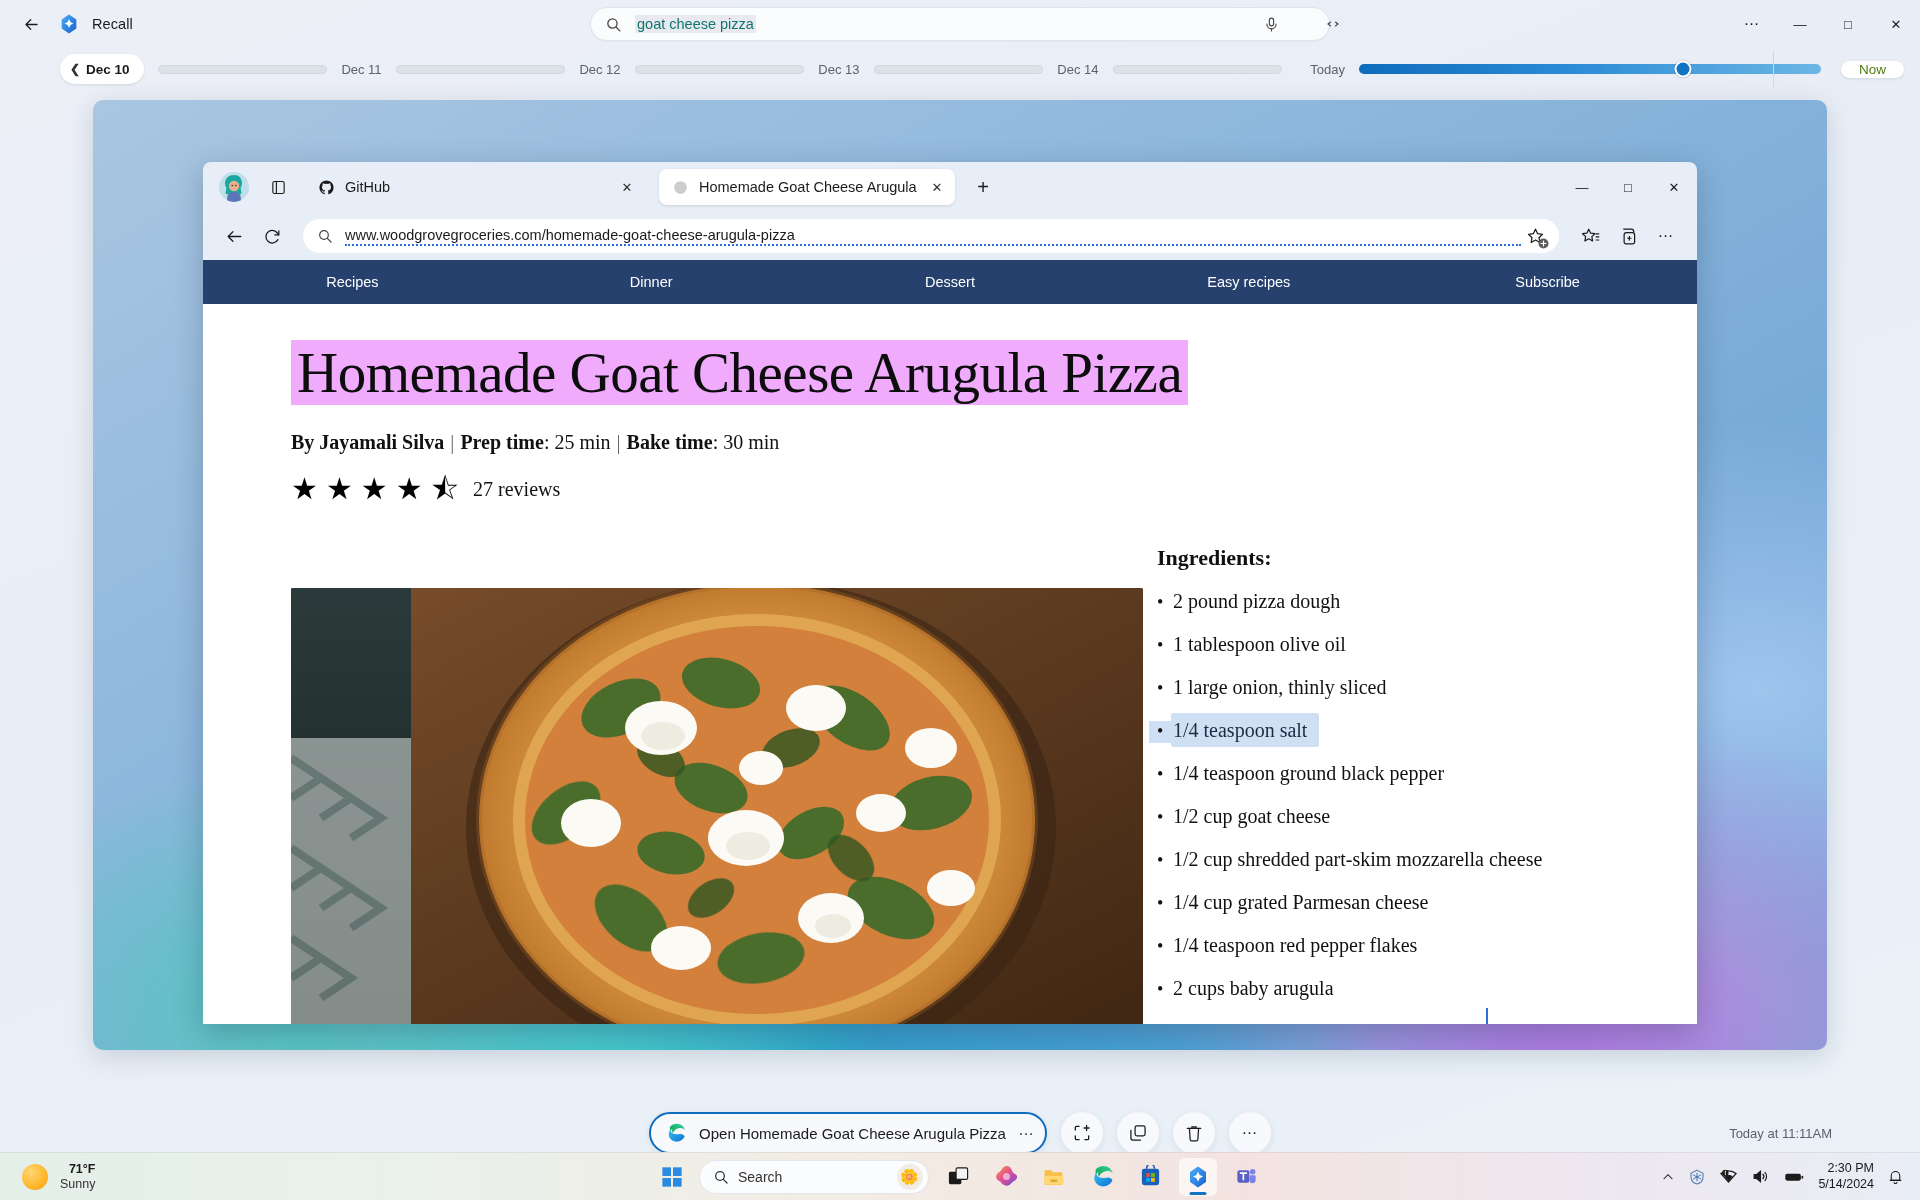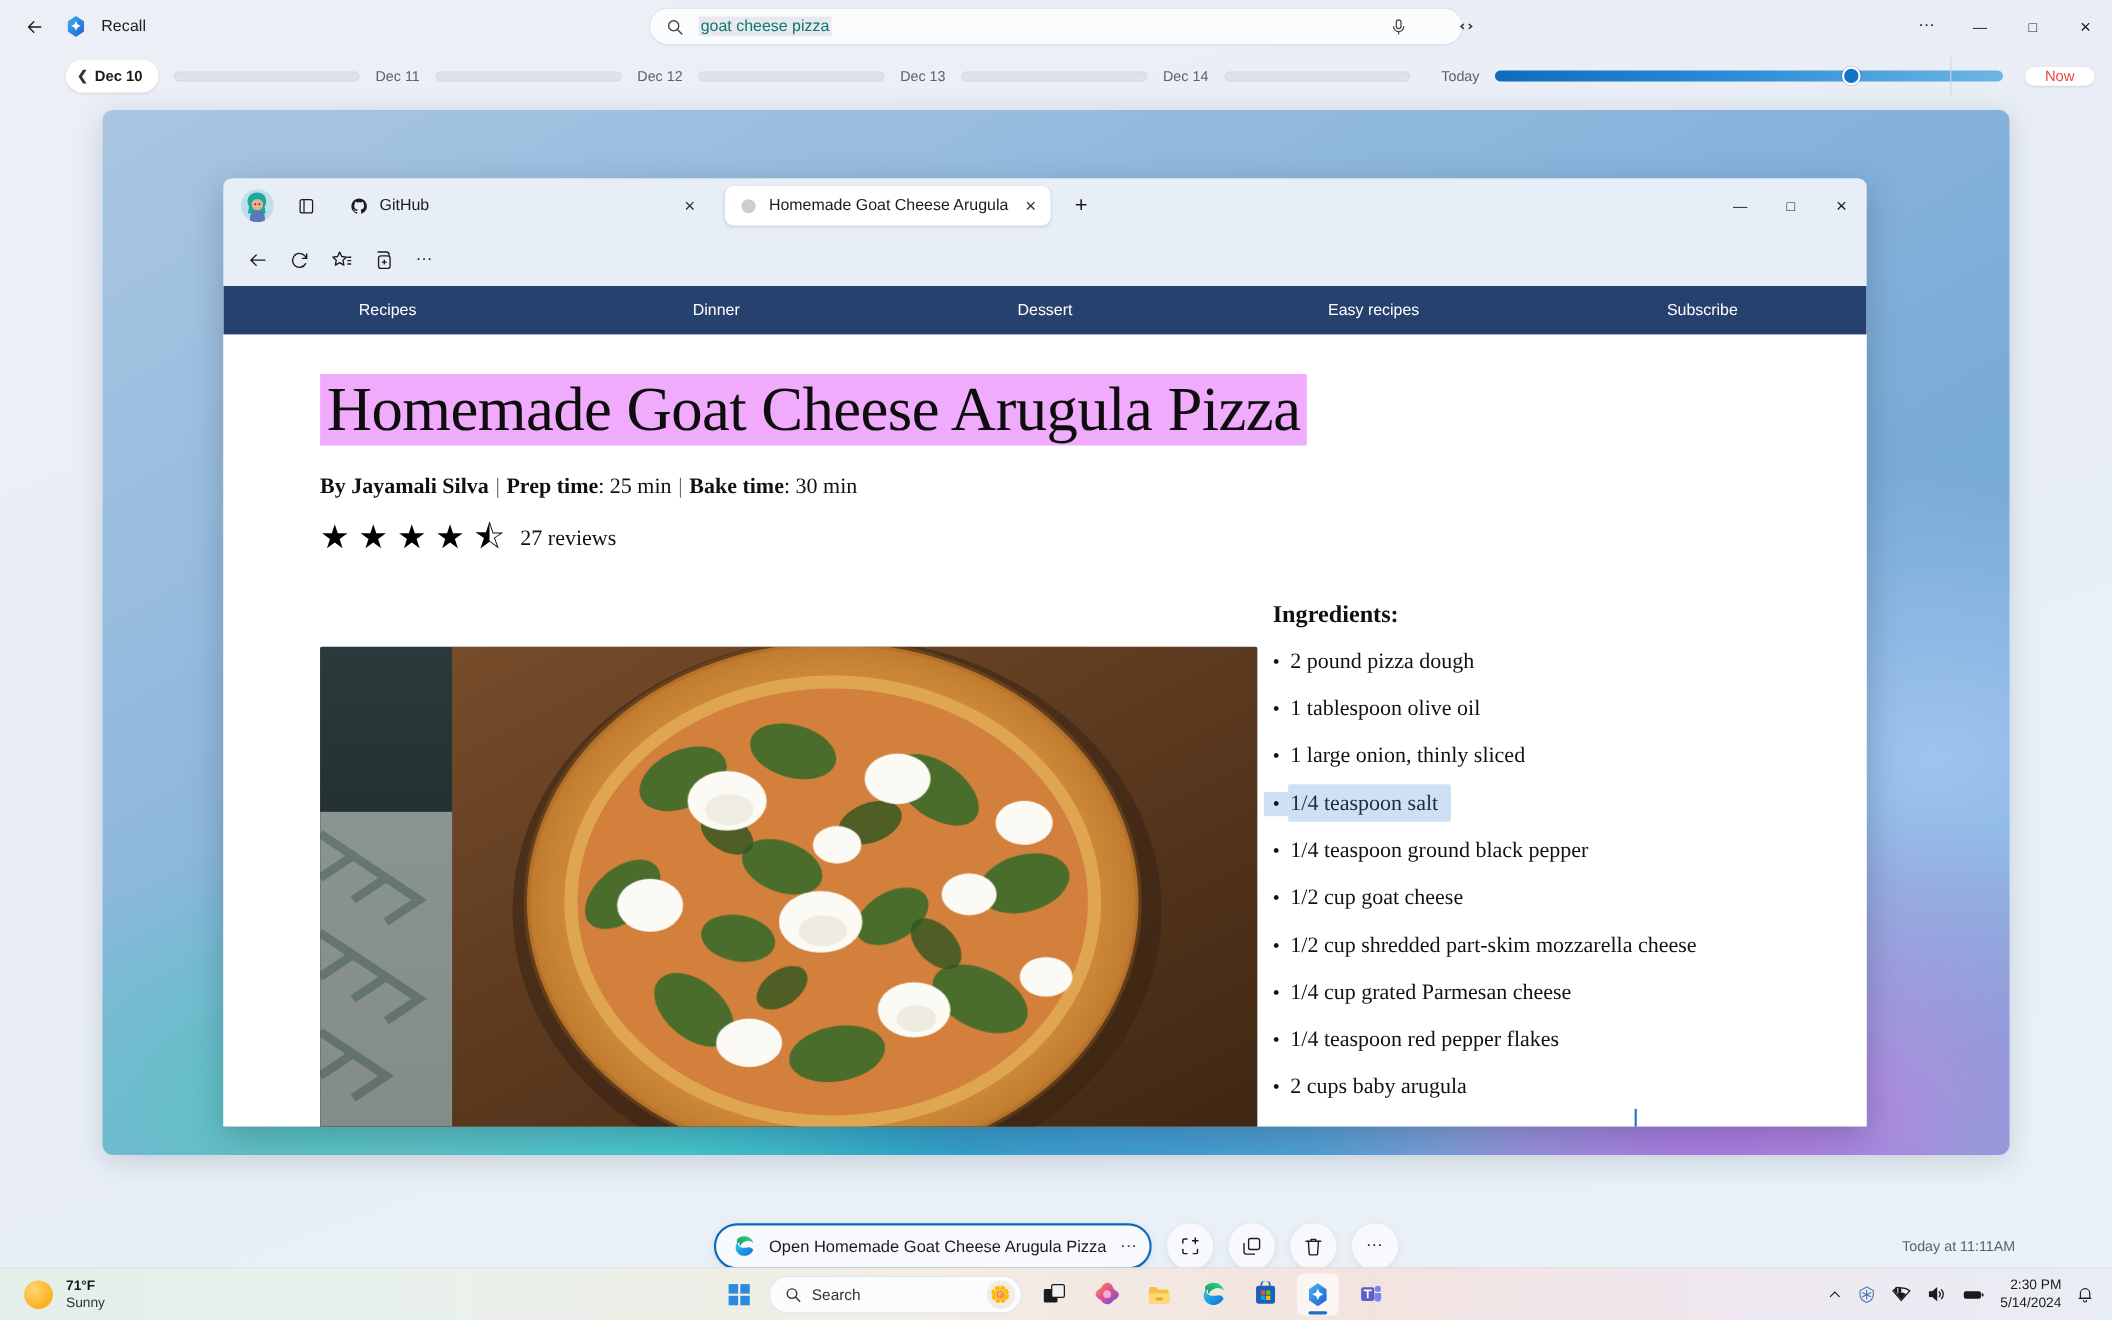--- a/index.html
+++ b/index.html
@@ -104,21 +104,21 @@
     width: 17px; height: 17px; border-radius: 50%;
     background: #1173c4; border: 2px solid #fff;
     box-shadow: 0 0 0 1px rgba(0,0,0,.12);
   }
   .tl-tick { position: absolute; top: -13px; left: 414px; width: 1px; height: 36px; background: #cfd6e0; }
   .tl-now {
     margin-left: 20px; flex: 0 0 auto;
     background: #fff; border-radius: 16px;
     height: 17px; padding: 0 18px;
     display: flex; align-items: center;
-    font-size: 13.5px; color: #ef4444;
+    font-size: 13.5px; color: #4d7c0f;
     box-shadow: 0 1px 3px rgba(0,0,0,.10);
   }
 
   
   .stage {
     flex: 1 1 auto; position: relative;
     display: flex; align-items: flex-start; justify-content: center;
     padding-top: 10px;
   }
   .snapshot {
@@ -310,21 +310,21 @@
     position: absolute; left: 0; right: 0; bottom: 0; height: 48px;
     background: linear-gradient(90deg, #e4efe9 0%, #e9f1ec 18%, #f2ece4 45%, #f3e3e0 65%, #eee7ef 82%, #e9edf5 100%);
     border-top: 1px solid rgba(0,0,0,.06);
     display: flex; align-items: center;
   }
   .tb-weather { display: flex; align-items: center; gap: 12px; margin-left: 22px; }
   .sun {
     width: 26px; height: 26px; border-radius: 50%;
     background: radial-gradient(circle at 35% 32%, #ffd773 0%, #ffb020 70%, #f59a08 100%);
   }
-  .tb-weather .wx { line-height: 1.2; }
+  .tb-weather .wx { line-height: 1.2; text-align: right; }
   .tb-weather .wx .t { font-size: 12.5px; font-weight: 700; color: #1b1b1b; }
   .tb-weather .wx .d { font-size: 12.5px; color: #333; }
   .tb-center {
     position: absolute; left: 50%; transform: translateX(-50%);
     display: flex; align-items: center; gap: 10px;
   }
   .tb-start { width: 34px; height: 34px; display: flex; align-items:center; justify-content:center;}
   .tb-search {
     width: 230px; height: 34px; border-radius: 17px;
     background: #fbfcfe; border: 1px solid #e2e5eb;
@@ -485,20 +485,38 @@
           <div class="tb-icon">
             <svg width="19" height="19" viewBox="0 0 24 24" fill="none" stroke="#1b1b1b" stroke-width="1.6" stroke-linecap="round" stroke-linejoin="round">
               <path d="M20 12H4M10 6l-6 6 6 6"></path>
             </svg>
           </div>
           <div class="tb-icon">
             <svg width="19" height="19" viewBox="0 0 24 24" fill="none" stroke="#1b1b1b" stroke-width="1.6" stroke-linecap="round">
               <path d="M20 5v5h-5"></path>
                 <path d="M19.4 10a8 8 0 1 0-.6 6"></path>
             </svg>
+          </div>
+          <div class="omnibox">
+            <span style="display:flex;align-items:center;">
+              <svg width="16" height="16" viewBox="0 0 24 24" fill="none" stroke="#444" stroke-width="1.8" stroke-linecap="round">
+                <circle cx="10.5" cy="10.5" r="6.5"></circle>
+                  <path d="M15.5 15.5 L21 21"></path>
+              </svg>
+            </span>
+            <span class="omni-url">www.woodgrovegroceries.com/homemade-goat-cheese-arugula-pizza</span>
+            <span class="omni-star">
+              <svg width="21" height="21" viewBox="0 0 24 24" fill="none" stroke="#1b1b1b" stroke-width="1.4" stroke-linejoin="round">
+                <path d="M12 3.6l2.5 5.2 5.5.7-4 3.9 1 5.5-5-2.8-5 2.8 1-5.5-4-3.9 5.5-.7z"></path>
+              </svg>
+              <svg width="11" height="11" viewBox="0 0 24 24" style="position:absolute;right:0;bottom:1px;">
+                <circle cx="12" cy="12" r="11" fill="#5c5c5c"></circle>
+                  <path d="M12 6.5v11M6.5 12h11" stroke="#fff" stroke-width="2.6" stroke-linecap="round"></path>
+              </svg>
+            </span>
           </div>
           <div class="tb-icon">
             <svg width="21" height="21" viewBox="0 0 24 24" fill="none" stroke="#1b1b1b" stroke-width="1.4" stroke-linejoin="round">
               <path d="M10 3.6l2.2 4.6 4.9.6-3.6 3.4.9 4.9-4.4-2.5-4.4 2.5.9-4.9L2.9 8.8l4.9-.6z"></path>
               <path d="M18 9h4M18 12.5h4M18 16h4"></path>
             </svg>
           </div>
           <div class="tb-icon">
             <svg width="21" height="21" viewBox="0 0 24 24" fill="none" stroke="#1b1b1b" stroke-width="1.4">
               <path d="M6 3.5h9a3 3 0 0 1 3 3v1"></path>

